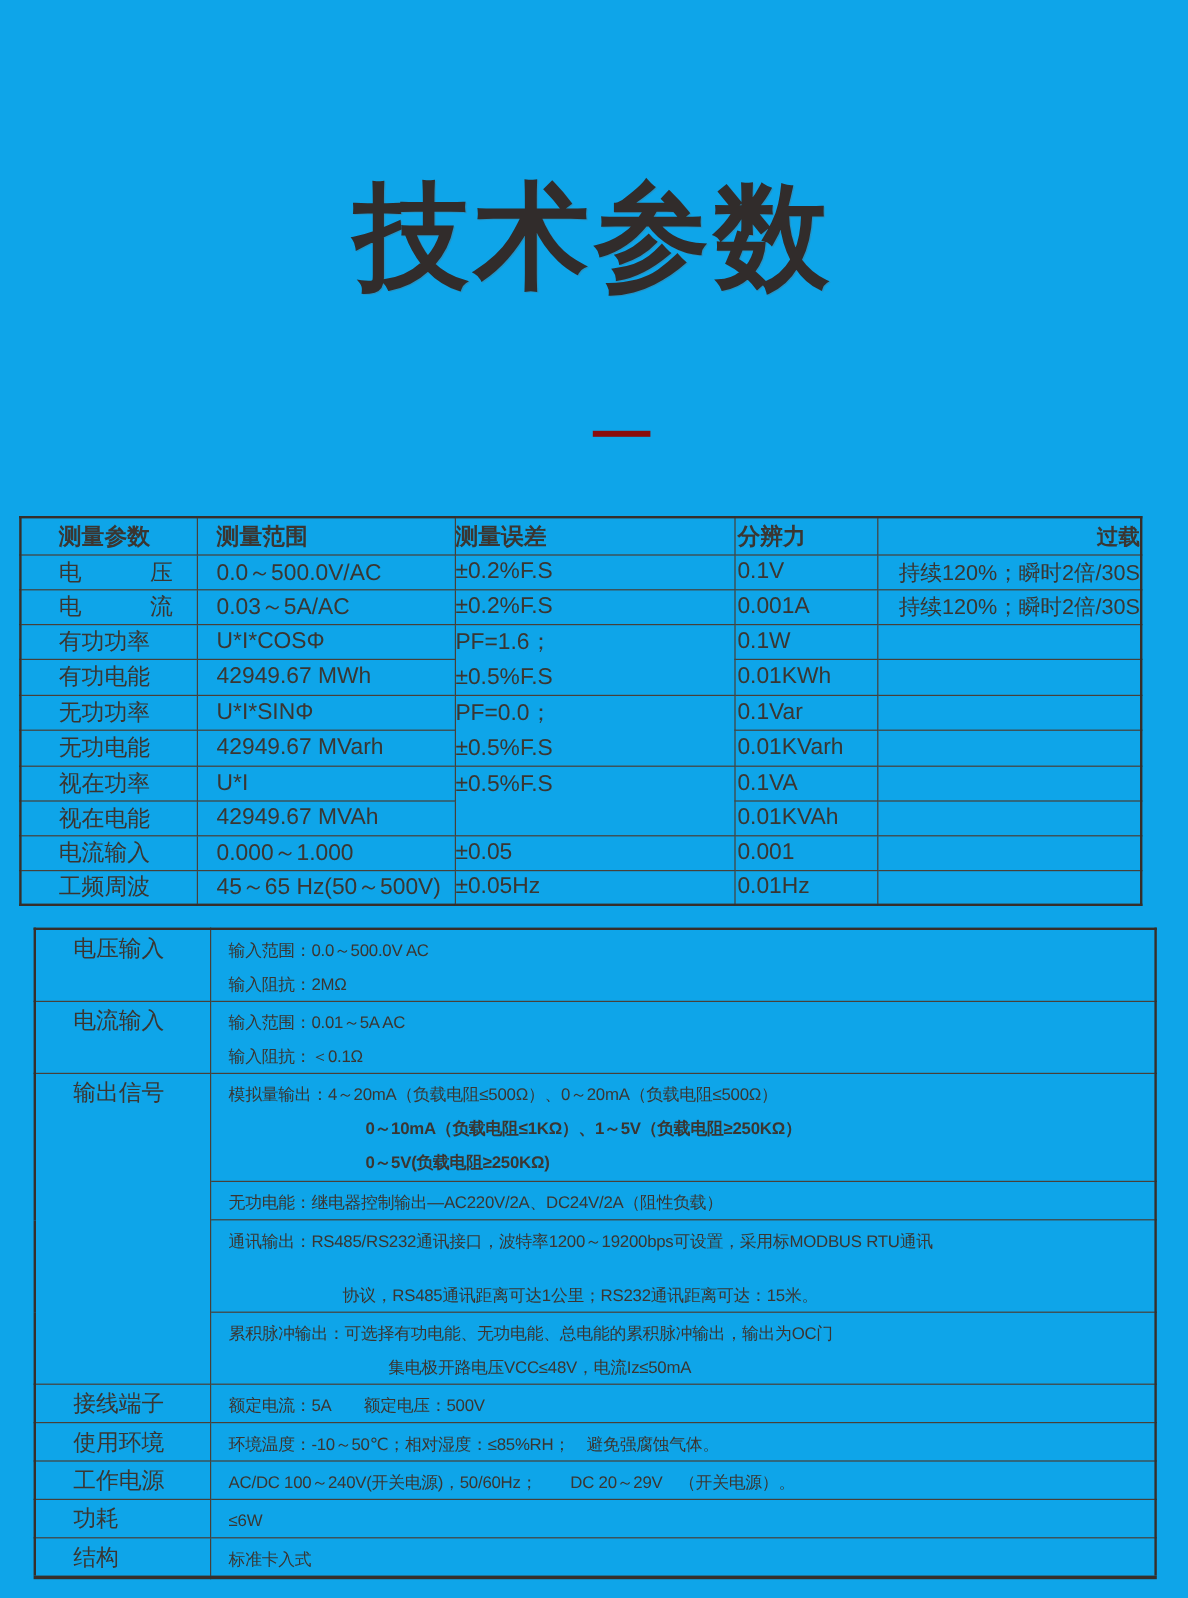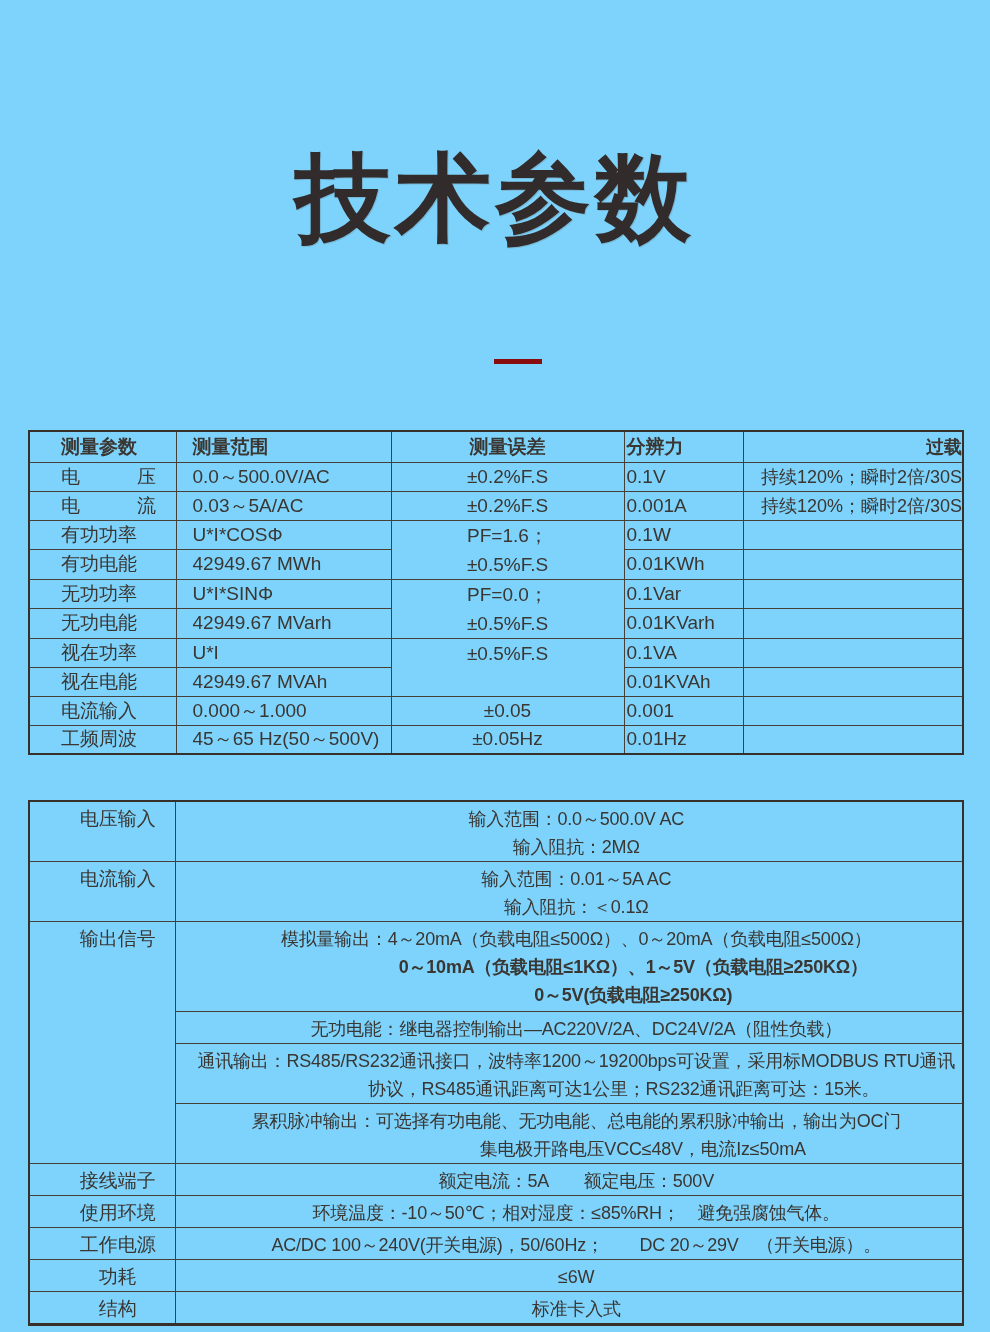--- a/index.html
+++ b/index.html
@@ -18,57 +18,57 @@
     font-size:96px;font-weight:bold;line-height:1.0;
     color:#312c2b;
     letter-spacing:4px;
     text-shadow:1px 1px 0 rgba(100,100,100,0.25);
   }
   .divider{
     position:absolute;top:359px;left:494px;
     width:48px;height:5px;
   }
   table{border-collapse:collapse;table-layout:fixed;}
-  .t1{position:absolute;top:430px;left:28px;width:934px;border:2.5px solid #362f2a;}
-  .t2{position:absolute;top:800px;left:28px;width:934px;border:2.5px solid #362f2a;border-bottom-width:3.5px;text-align:center;}
+  .t1{position:absolute;top:430px;left:16px;width:934px;border:2.5px solid #362f2a;}
+  .t2{position:absolute;top:773px;left:28px;width:934px;border:2.5px solid #362f2a;border-bottom-width:3.5px;}
   td{
     border:1.5px solid #474039;
     font-size:19px;
     padding:0;
     overflow:hidden;
     white-space:nowrap;
     vertical-align:middle;
   }
   .t1 tr{height:29px;}
   .t1 tr.hdr{height:31px;}
   .hdr td{font-weight:bold;}
   .c-param{padding-left:31px;}
   .c-range{padding-left:16px;margin-top:33px;}
-  .c-error{text-align:center;}
+  .c-error{text-align:left;}
   .c-res{padding-left:2px;}
   .c-over{text-align:right;font-size:18px;}
   .merged{vertical-align:top;}
   .merged .line{height:29px;line-height:29px;}
   
   .t2 td{vertical-align:top;}
   .t2-label{padding-left:31px;padding-top:3px;line-height:28px;}
-  .t2-content{padding-left:15px;padding-top:3px;font-size:18px;letter-spacing:-0.2px;}
+  .t2-content{padding-left:15px;padding-top:3px;font-size:14px;letter-spacing:-0.2px;}
   .t2 .line{height:28px;line-height:28px;}
   .h57{height:57px;}
   .h90{height:90px;}
   .h58{height:58px;}
   .hs{height:28px;}
-  .ind5{padding-left:95px;}
+  .ind5{padding-left:95px;margin-top:17px;}
   .ind6{padding-left:114px;font-weight:bold;}
   .ind7{padding-left:133px;}
 </style>
 </head>
 <body>
 
-<div class="page" style="background: #7dd3fc;">
+<div class="page" style="background: #0ea5e9;">
 
   <div class="title">技术参数</div>
   <div class="divider" style="background: rgb(138, 12, 12);"></div>
 
   <table class="t1">
     <colgroup>
         <col style="width:147px">
         <col style="width:215px">
         <col style="width:233px">
         <col style="width:119px">

